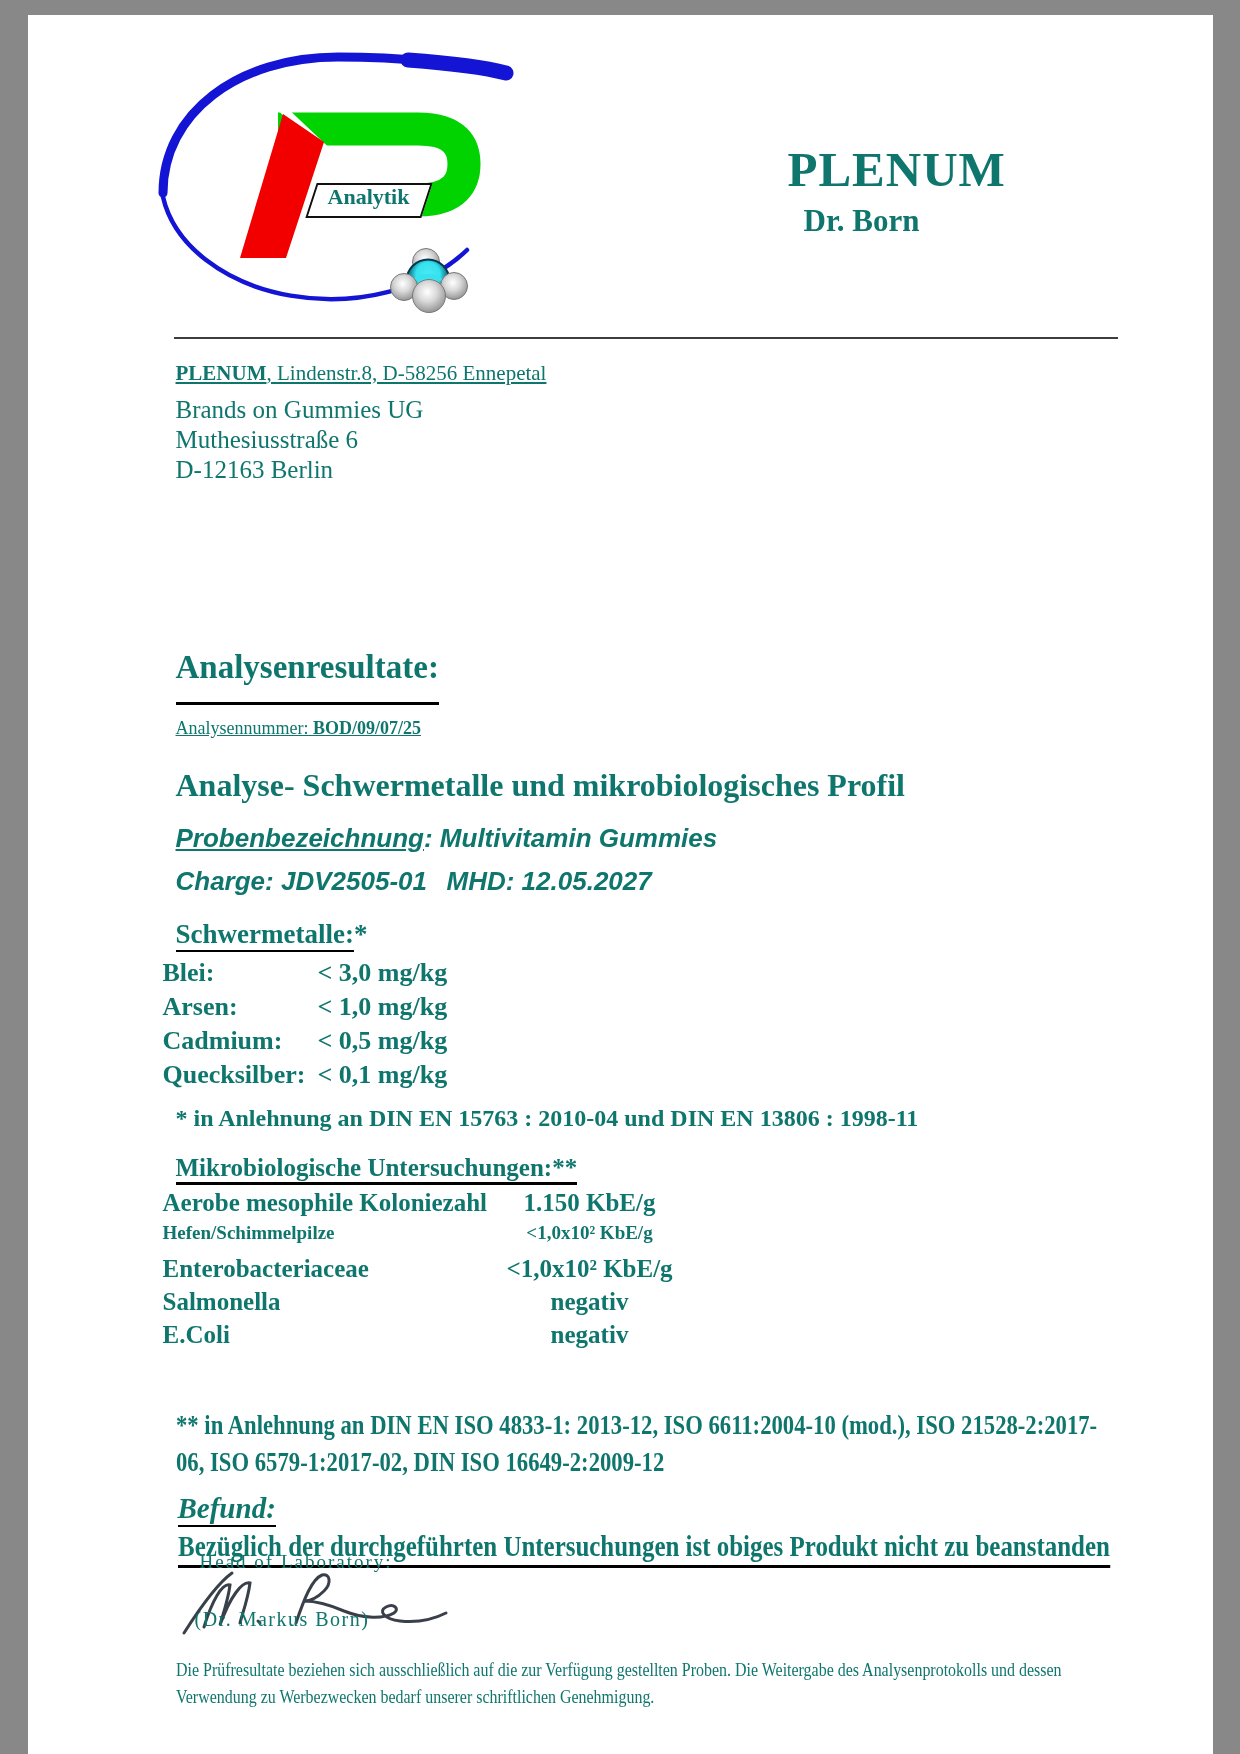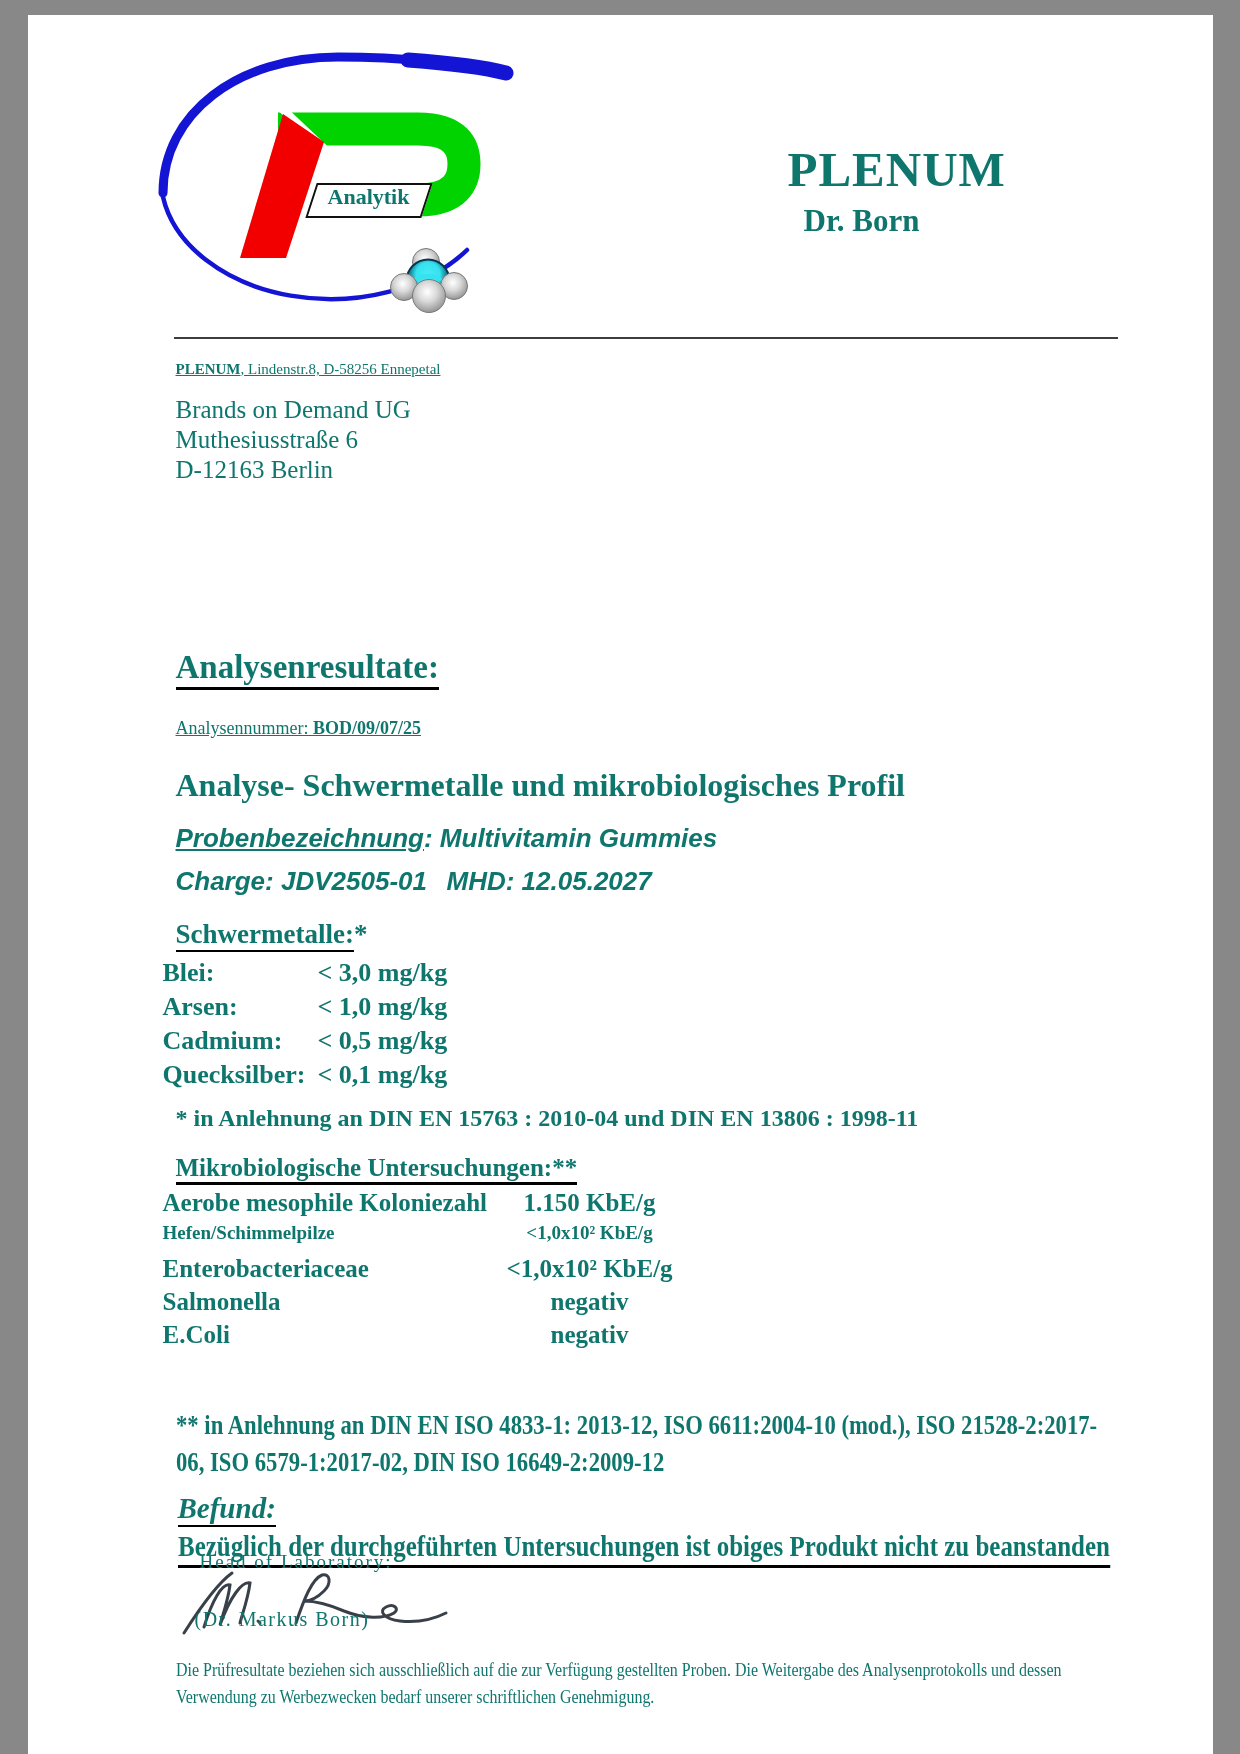--- a/index.html
+++ b/index.html
@@ -6,28 +6,28 @@
   .page {
     position:relative; width:1185px; height:1754px; margin:15px auto;
     background:#ffffff; overflow:hidden;
     font-family:"Liberation Serif","DejaVu Serif",serif; color:#0f766e;
   }
   .abs { position:absolute; }
   
   .brand-title { left:760px; top:126px; font-size:49px; font-weight:bold; letter-spacing:1px; }
   .brand-sub   { left:776px; top:188px; font-size:31px; font-weight:bold; }
   .rule { left:146px; top:322px; width:944px; border-top:2px solid #3d3d3d; }
-  .sender { left:148px; top:346px; font-size:15px; text-decoration:underline;text-align:right; }
+  .sender { left:148px; top:346px; font-size:21px; text-decoration:underline;text-align:right; }
   .sender b { font-weight:bold; }
   .recipient { left:148px; top:380px; font-size:25px; line-height:30px; }
   .contact { left:770px; top:446px; font-size:20px; line-height:25.5px; white-space:pre; }
   .contact .cname { font-weight:bold; }
   
   .h-title { left:148px; top:634px; font-size:33px; font-weight:bold; }
-  .h-title span { border-bottom:3px solid #000; padding-bottom:2px; }
+  .h-title span { border-bottom:3px solid #000; padding-bottom:17px; }
   .ann { left:148px; top:703px; font-size:18px; text-decoration:underline; }
   .ann .num { font-weight:bold; }
   .analysis-title { left:148px; top:752px; font-size:32px; font-weight:bold; }
   .sans-i { font-family:"Liberation Sans","DejaVu Sans",sans-serif; font-style:italic; font-weight:bold; }
   .sample { left:148px; top:808px; font-size:26px; }
   .sample .su { text-decoration:underline; }
   .charge { left:148px; top:851px; font-size:26px; }
   .mhd    { left:419px; top:851px; font-size:26px; }
   .metals-h { left:148px; top:904px; font-size:27px; font-weight:bold; }
   .metals-h span { border-bottom:2.5px solid #000; padding-bottom:1px; }
@@ -97,21 +97,21 @@
     <circle cx="41" cy="56" r="16.5" fill="url(#gGray)" stroke="#7a7a7a" stroke-width="1"></circle>
   </svg>
 
   <div class="abs brand-title">PLENUM</div>
   <div class="abs brand-sub">Dr. Born</div>
   <div class="abs rule"></div>
 
   <div class="abs sender"><b>PLENUM</b><span>, Lindenstr.8, D-58256 Ennepetal</span></div>
 
   <div class="abs recipient">
-    <div>Brands on Demand UG</div>
+    <div>Brands on Gummies UG</div>
     <div>Muthesiusstraße 6</div>
     <div>D-12163 Berlin</div>
   </div>
 
 
   <div class="abs h-title"><span>Analysenresultate:</span></div>
 
   <div class="abs ann"><span>Analysennummer: </span><span class="num">BOD/09/07/25</span></div>
 
   <div class="abs analysis-title">Analyse- Schwermetalle und mikrobiologisches Profil</div>

